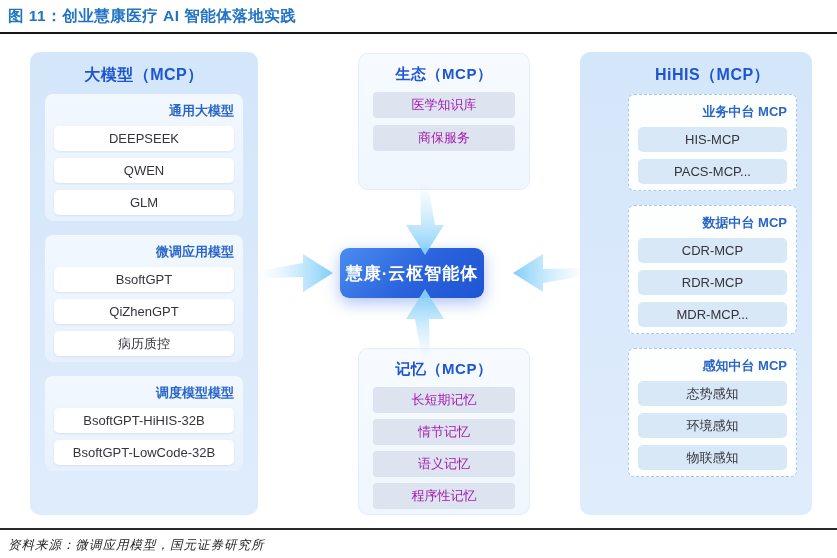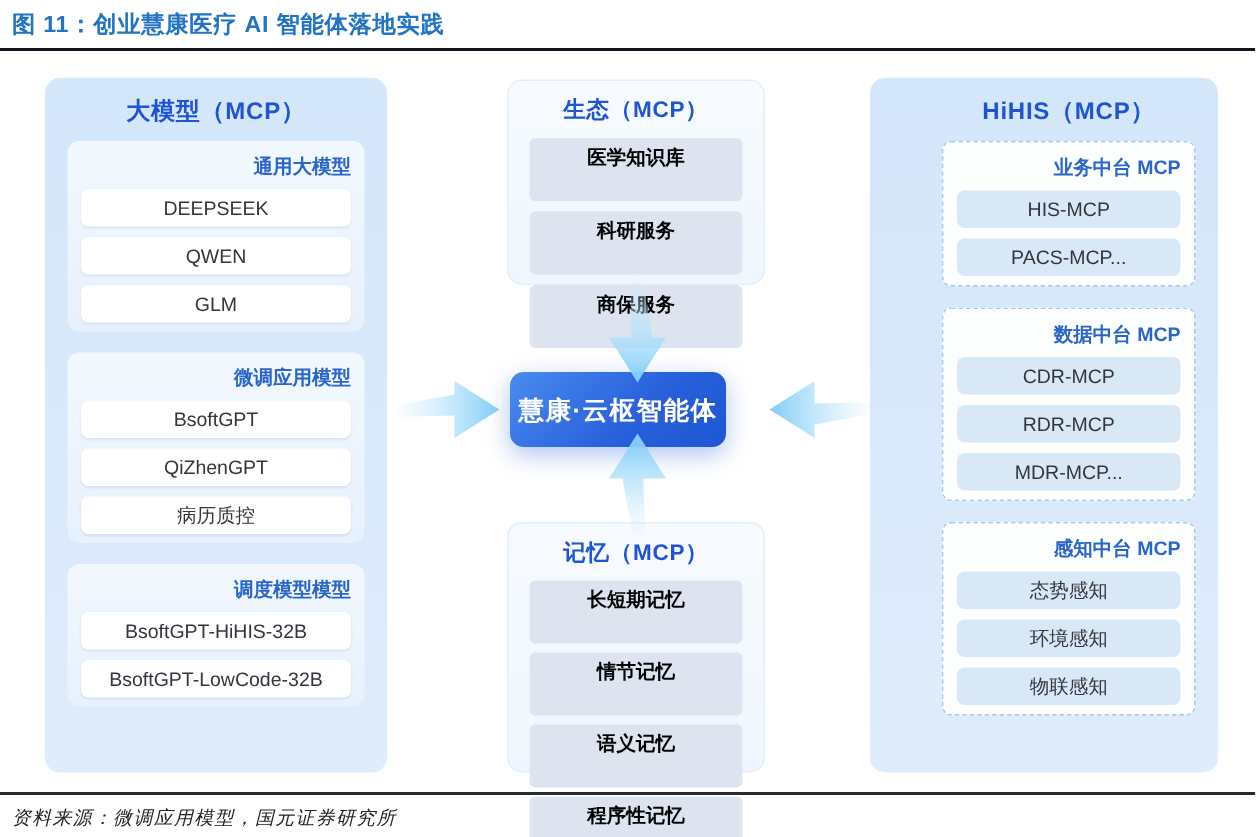--- a/index.html
+++ b/index.html
@@ -31,24 +31,24 @@
                     line-height:22px; margin-bottom:4px; }
 
   .row { height:25px; line-height:25px; border-radius:5px; text-align:center; font-size:13px;
          color:#34343c; margin-bottom:7px; white-space:nowrap; overflow:hidden; }
   .row:last-child { margin-bottom:0; }
   .row.white { background:#ffffff; box-shadow:0 1px 2px rgba(120,150,200,.18); }
   .row.blue  { background:#d9e8f7; }
 
   
   .mid-panel { background:linear-gradient(180deg,#f7fbff 0%,#eff6fd 100%);
-               border:1px solid #e2edfa; border-radius:10px; padding:8px 14px; }
+               border:1px solid #e2edfa; border-radius:10px; padding:8px 14px;margin-left:20px; }
   .mid-panel .panel-title { font-size:15px; line-height:24px; margin-bottom:6px; }
-  .mid-panel .row { height:42px; line-height:26px; background:#dde4f0; border-radius:4px;
-                    margin-bottom:7px; color:#000000;font-weight:bold; }
+  .mid-panel .row { height:26px; line-height:26px; background:#dde4f0; border-radius:4px;
+                    margin-bottom:7px; color:#a21caf; }
   .mid-panel.memory .row { margin-bottom:6px; }
 
   
   .center-node { position:absolute; left:340px; top:248px; width:144px; height:50px;
                  border-radius:9px; background:linear-gradient(135deg,#4a8cf0 0%,#2a62dc 55%,#1d55d3 100%);
                  color:#fff; font-size:17px; font-weight:bold; letter-spacing:1px;
                  display:flex; align-items:center; justify-content:center;
                  box-shadow:0 5px 16px rgba(42,98,220,.38); }
 
   
@@ -96,21 +96,20 @@
     <div class="subpanel">
       <div class="subpanel-title">调度模型模型</div>
       <div class="row white">BsoftGPT-HiHIS-32B</div>
       <div class="row white">BsoftGPT-LowCode-32B</div>
     </div>
   </div>
 
   <div class="panel mid-panel" style="left:338px;top:53px;width:172px;height:137px;">
     <div class="panel-title">生态（MCP）</div>
     <div class="row">医学知识库</div>
-    <div class="row">科研服务</div>
     <div class="row">商保服务</div>
   </div>
 
   <div class="center-node">慧康·云枢智能体</div>
 
   <div class="panel mid-panel memory" style="left:338px;top:348px;width:172px;height:167px;">
     <div class="panel-title">记忆（MCP）</div>
     <div class="row">长短期记忆</div>
     <div class="row">情节记忆</div>
     <div class="row">语义记忆</div>

